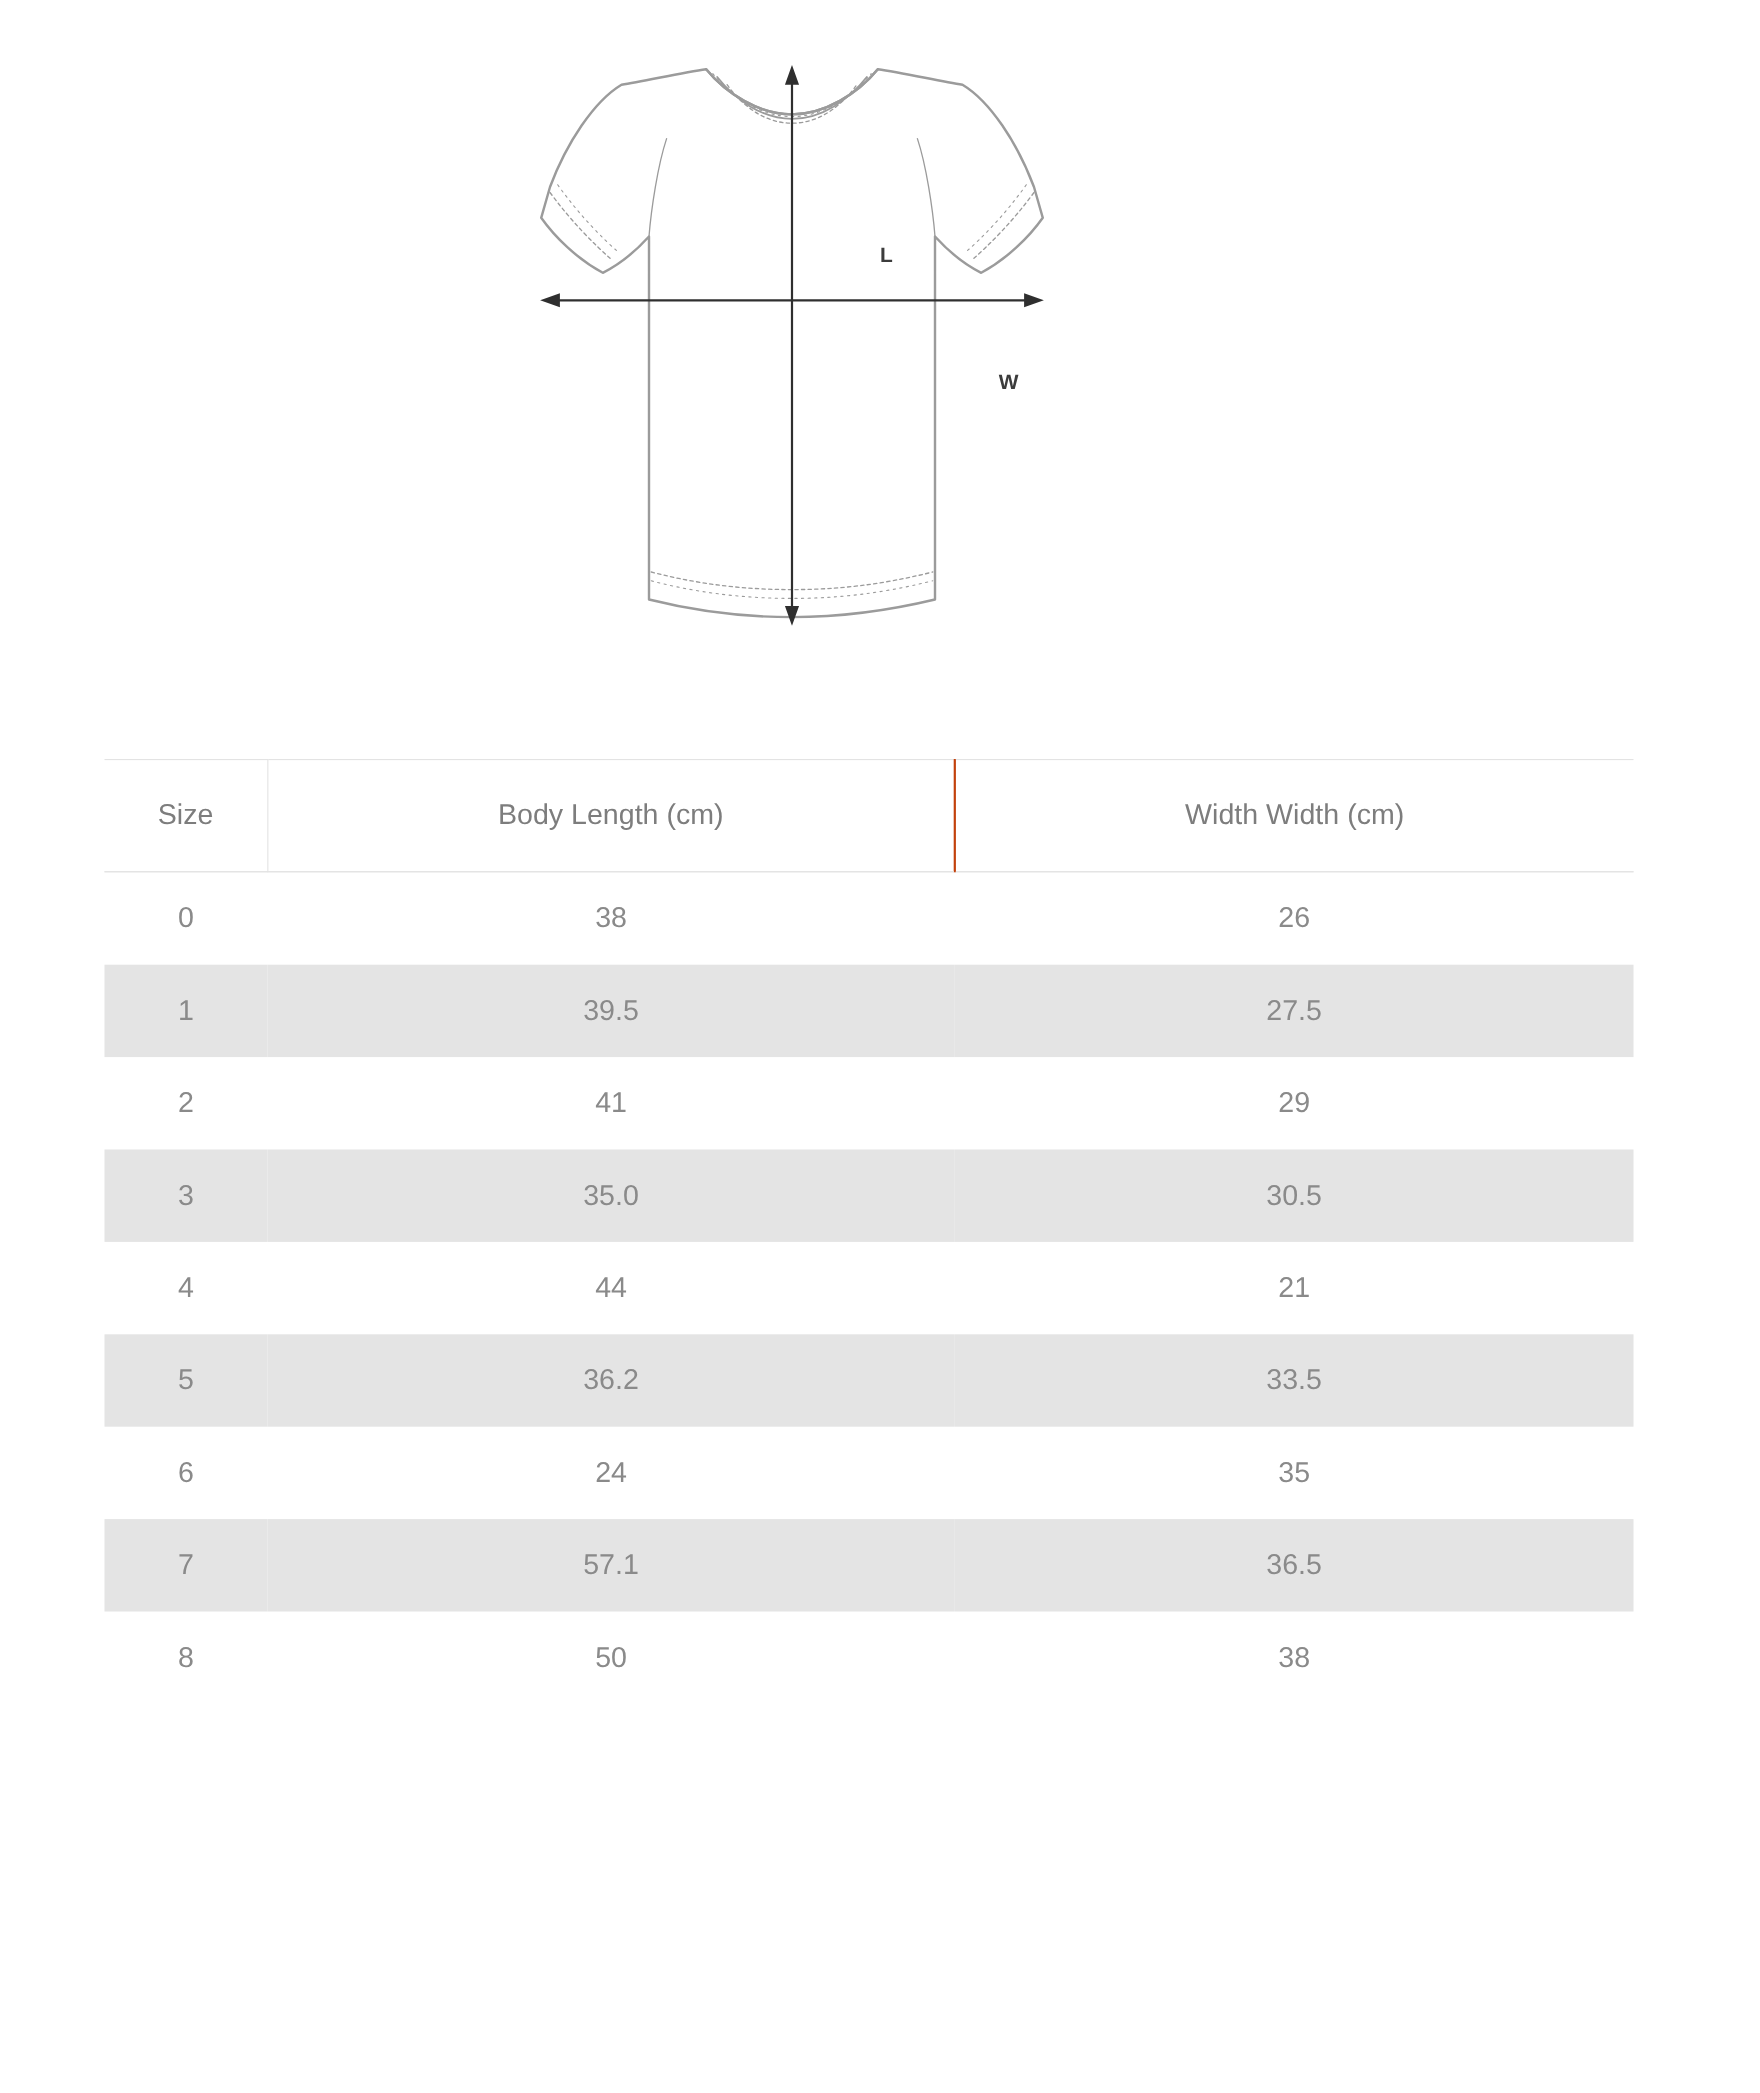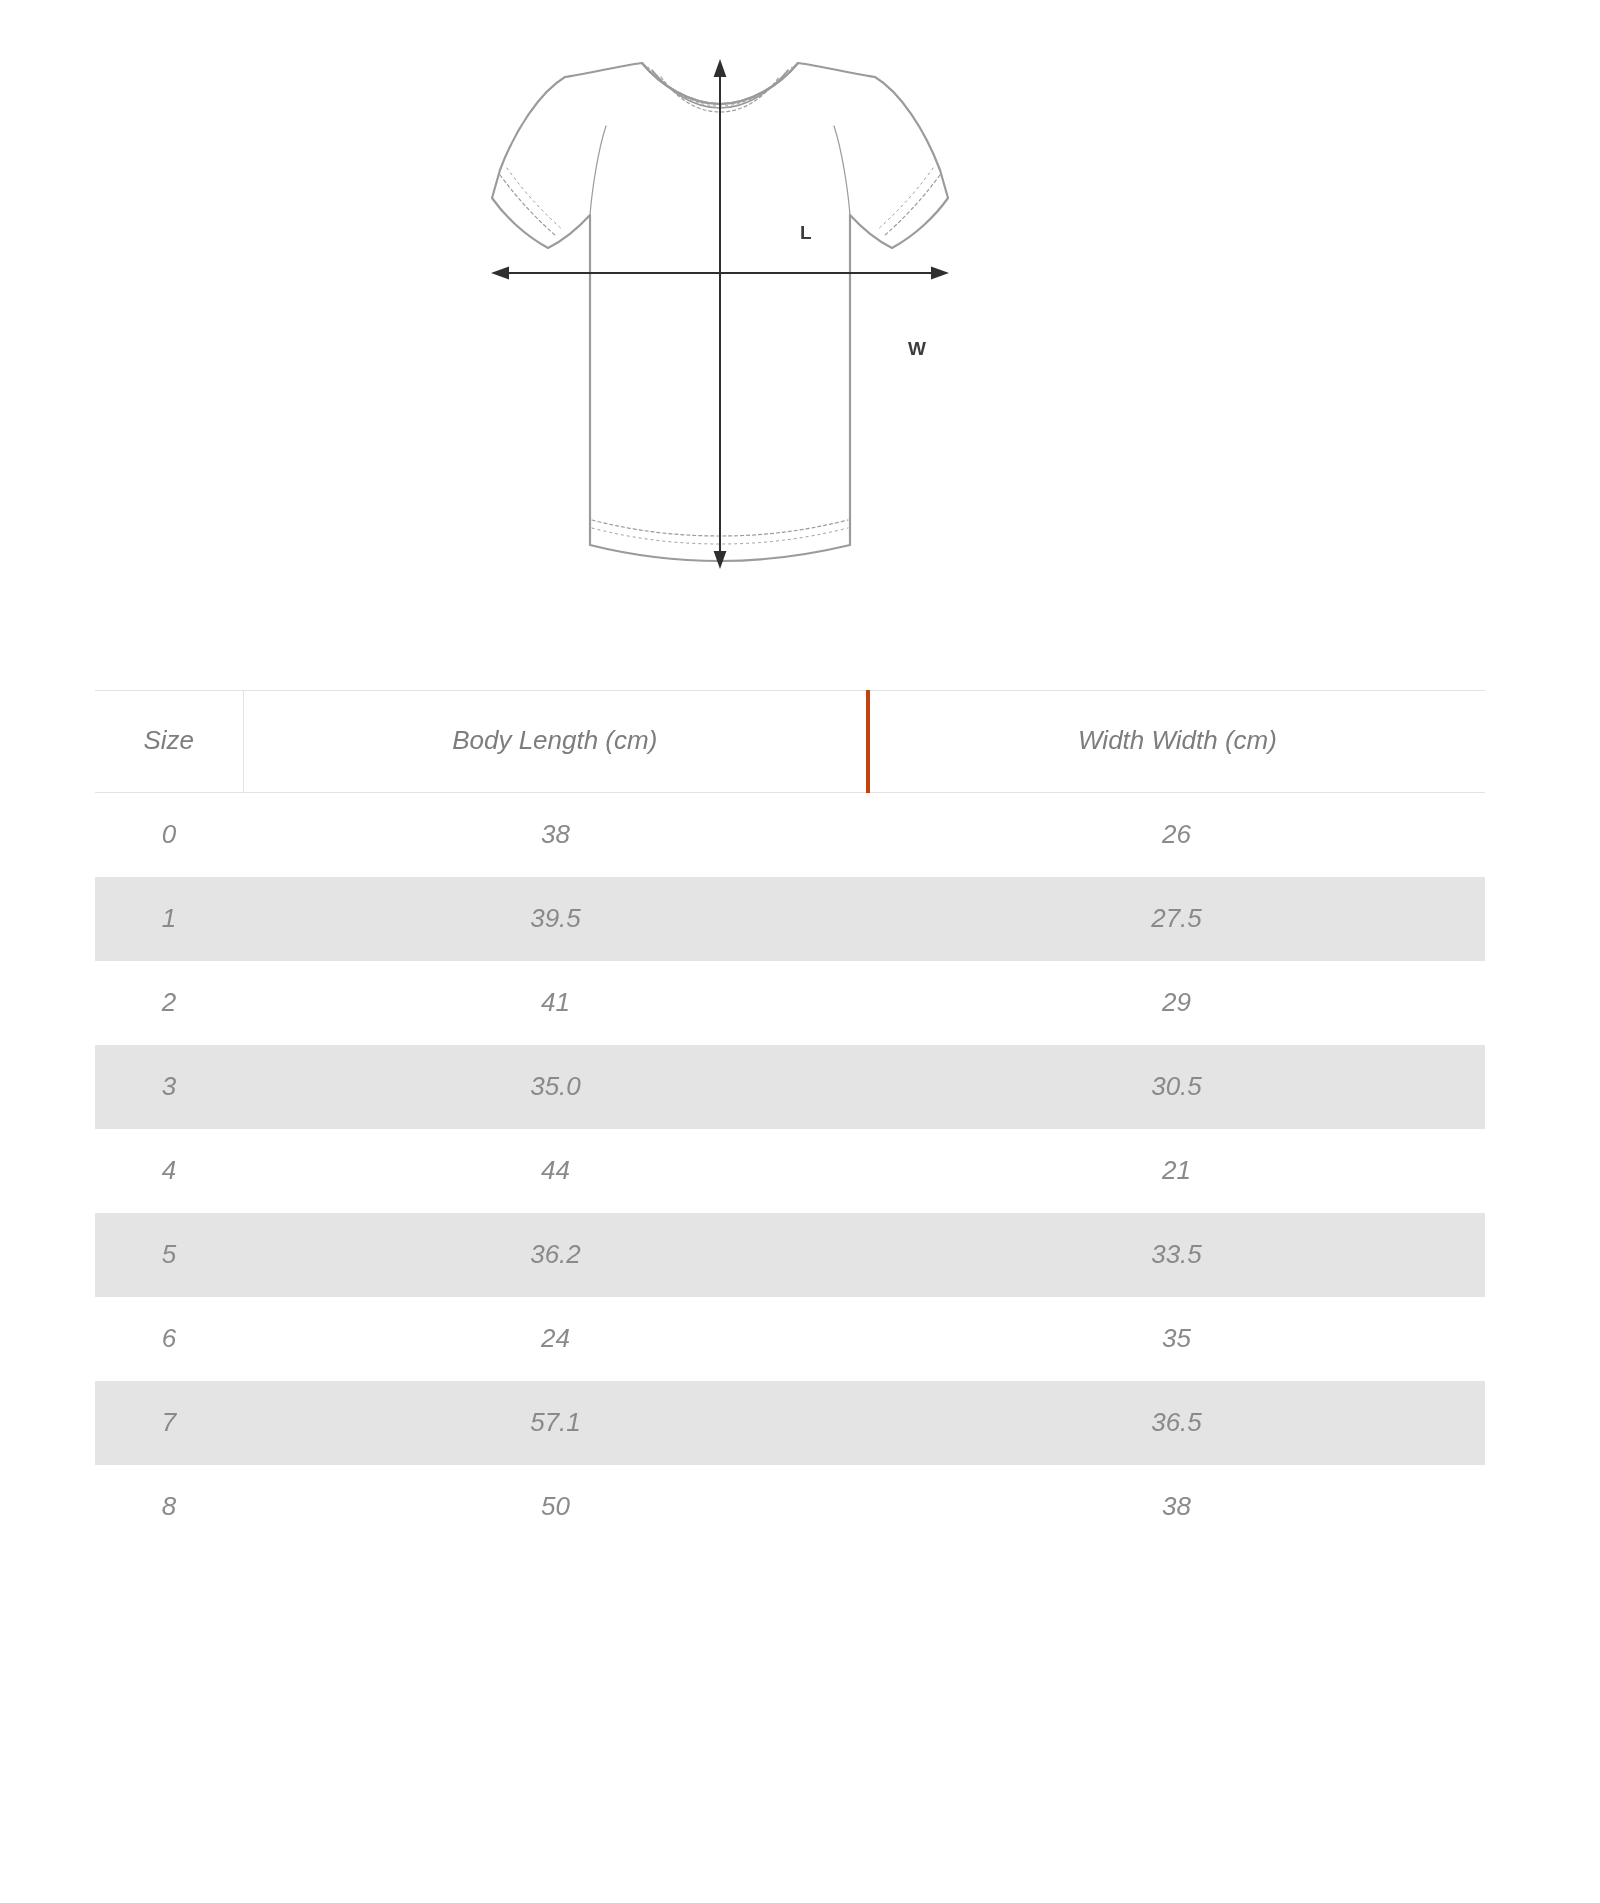--- a/index.html
+++ b/index.html
@@ -39,21 +39,20 @@
     color: #3c3c3c;
     letter-spacing: 0.5px;
   }
   .dim-label.l-label { left: 800px; top: 222px; }
   .dim-label.w-label { left: 908px; top: 338px; }
 
   
   .table-wrap {
     width: 1600px;
     padding: 0 95px 0 95px;
-    font-style: italic;
   }
   table.size-table {
     width: 1390px;
     border-collapse: collapse;
     table-layout: fixed;
   }
   table.size-table thead th {
     font-weight: normal;
     font-size: 26px;
     color: #7d7d7d;
@@ -61,21 +60,21 @@
     text-align: center;
     border-top: 1px solid #e3e3e3;
     border-bottom: 1px solid #e3e3e3;
   }
   table.size-table thead th.col-size {
     width: 148px;
     border-right: 1px solid #e3e3e3;
   }
   table.size-table thead th.col-len {
     width: 625px;
-    border-right: 4px solid #c2410c;
+    border-right: 2px solid #c2410c;
   }
   table.size-table thead th.col-wid {
     width: 617px;
   }
   table.size-table tbody td {
     font-size: 26px;
     color: #8a8a8a;
     text-align: center;
     padding: 26px 0 27px 0;
     border: none;

